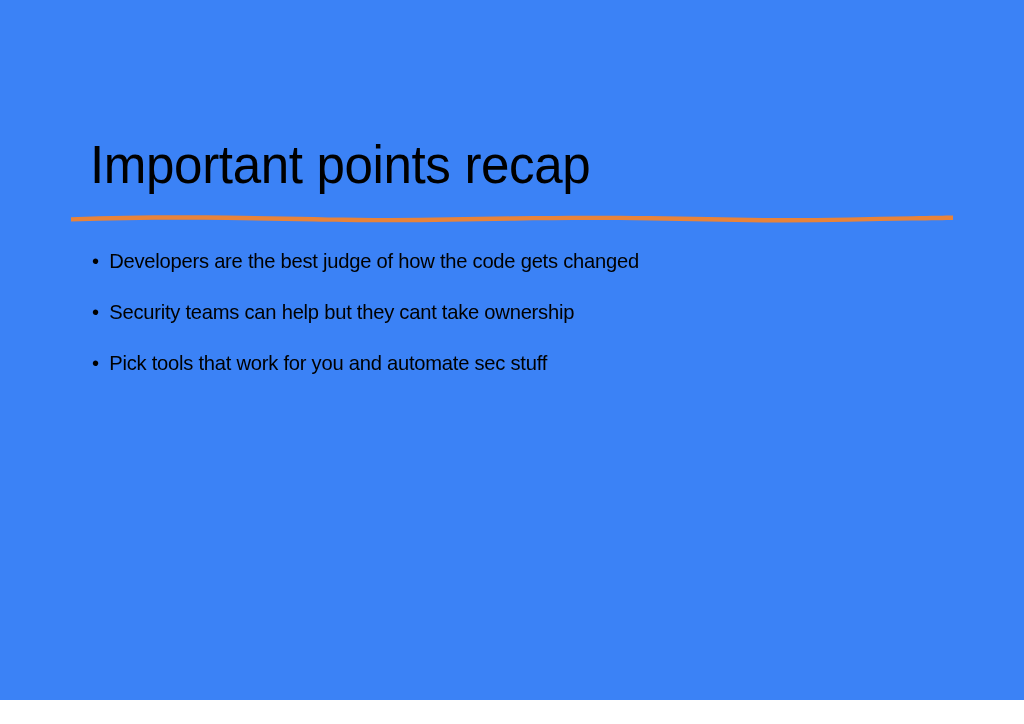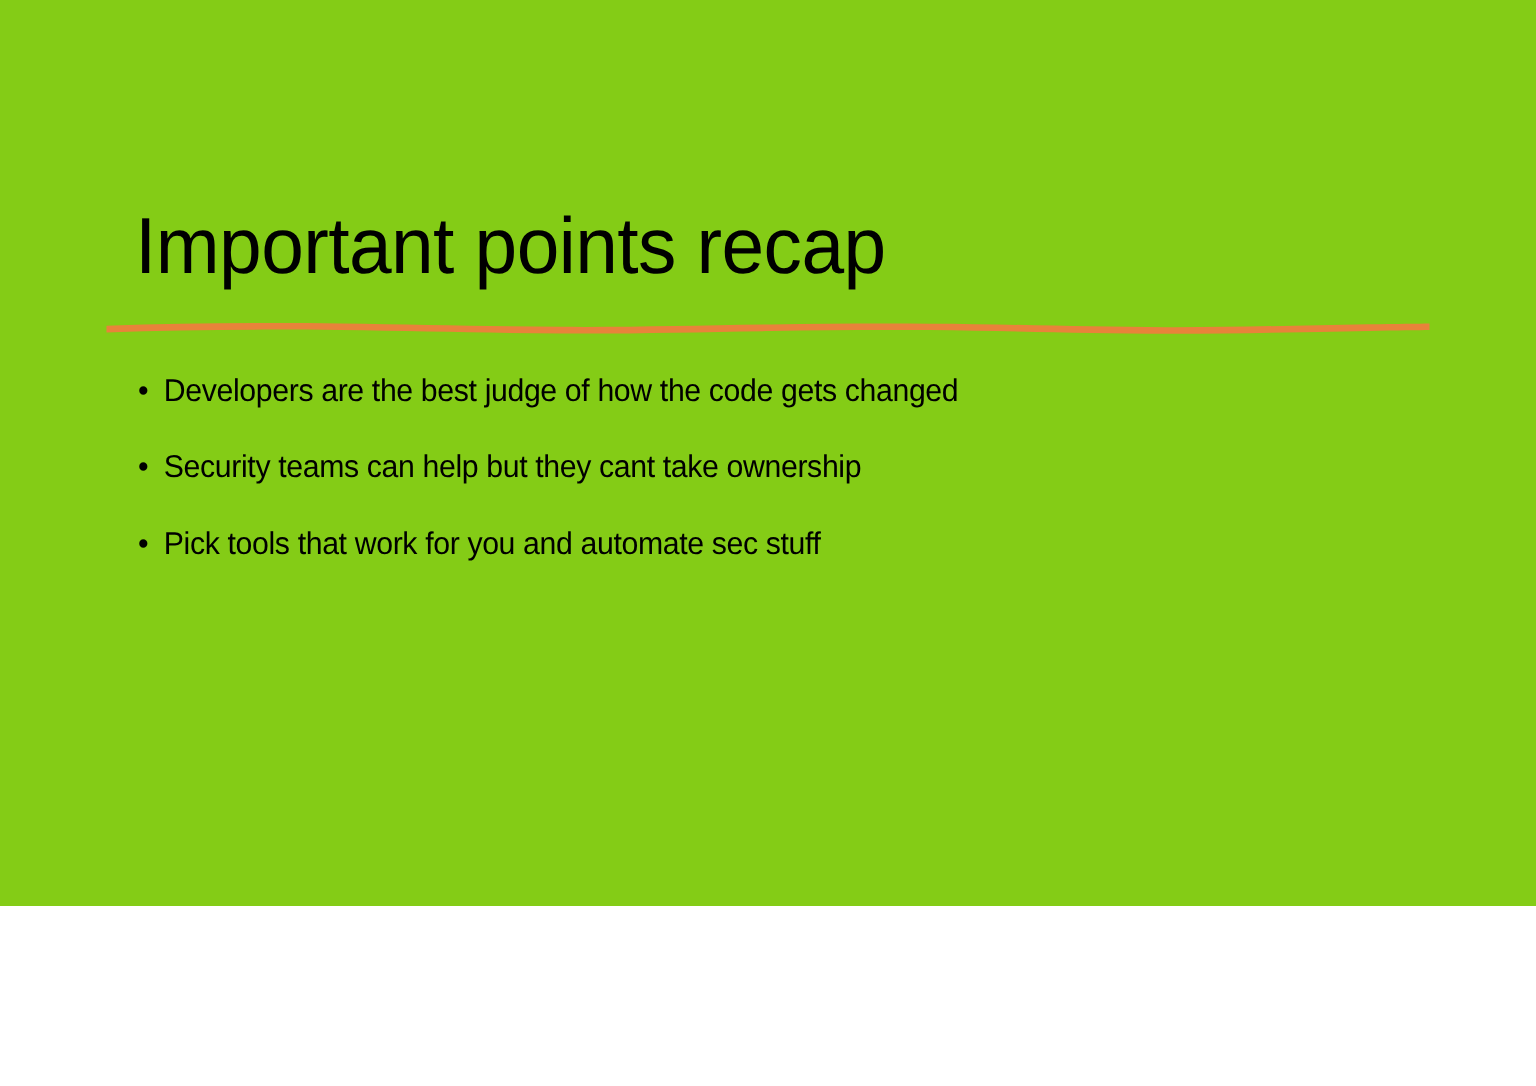--- a/index.html
+++ b/index.html
@@ -9,22 +9,22 @@
     background: #ffffff;
   }
 
   body {
     font-family: "Liberation Sans", "DejaVu Sans", sans-serif;
   }
 
   .slide {
     position: relative;
     width: 1024px;
-    height: 604px;
-    background: #84cc16;
+    height: 700px;
+    background: #3b82f6;
     overflow: hidden;
   }
 
   
   .slide-title {
     position: absolute;
     left: 90px;
     top: 134px;
     width: 860px;
     margin: 0;

